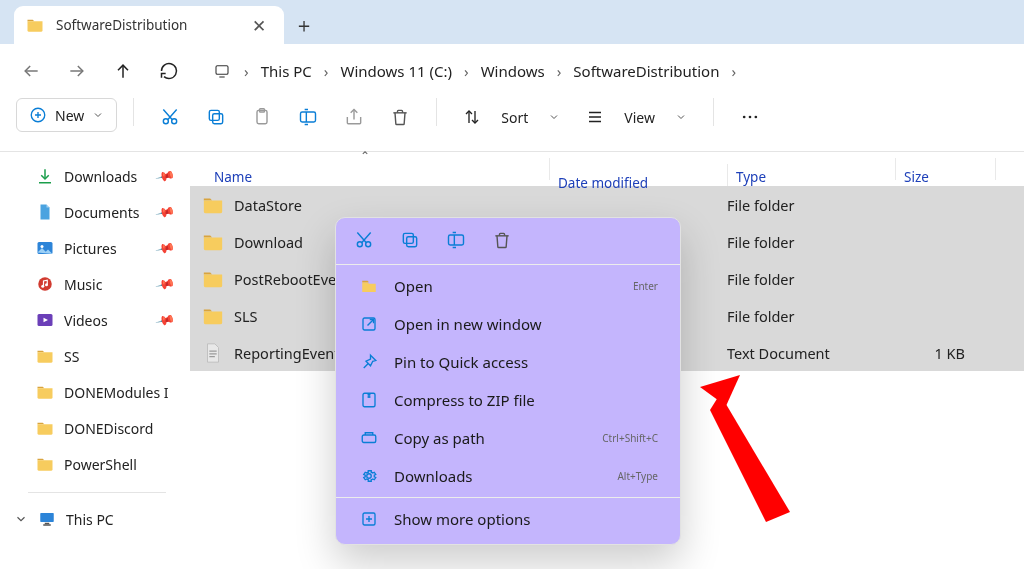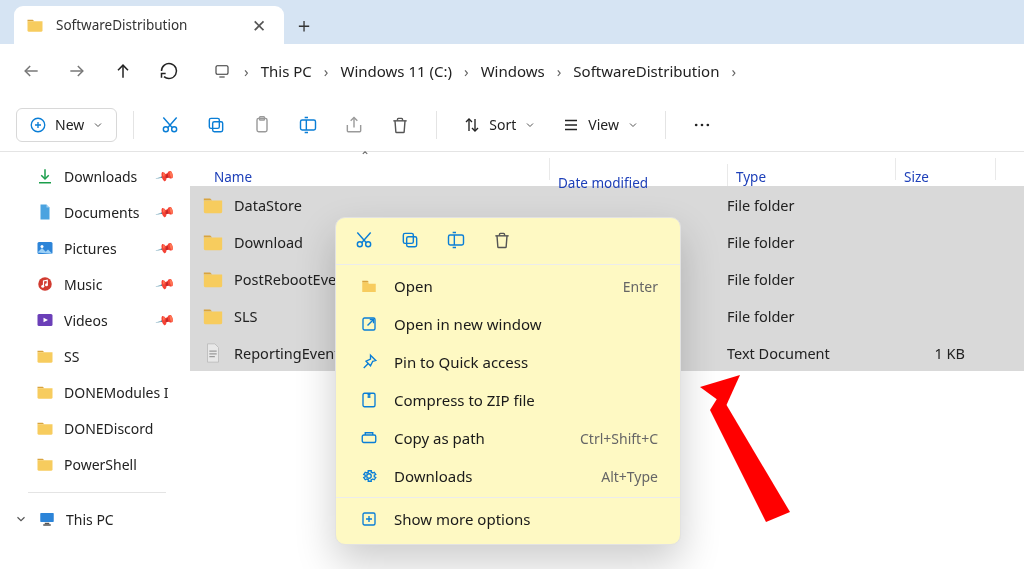--- a/index.html
+++ b/index.html
@@ -27,25 +27,25 @@
 
   
   .addr{height:54px;display:flex;align-items:center;padding:0 10px;gap:4px;}
   .navbtn{width:42px;height:38px;display:flex;align-items:center;justify-content:center;color:#777;border-radius:6px;cursor:pointer;}
   .navbtn.active{color:#222;}
   .crumbs{display:flex;align-items:center;margin-left:12px;font-size:15px;color:#222;}
   .crumbs .seg{padding:6px 6px;cursor:pointer;border-radius:4px;}
   .crumbs .chev{color:#666;padding:0 6px;}
 
   
-  .toolbar{height:54px;border-bottom:1px solid var(--divider);display:flex;align-items:center;padding:0 16px;gap:6px;}
+  .toolbar{height:54px;border-bottom:1px solid var(--divider);display:flex;padding:0 16px;gap:6px;}
   .pill{height:34px;border:1px solid #d8d8d8;border-radius:6px;display:flex;align-items:center;padding:0 12px;gap:8px;cursor:pointer;font-size:14px;color:#222;}
   .tbtn{width:40px;height:38px;display:flex;align-items:center;justify-content:center;border-radius:6px;cursor:pointer;color:var(--accent);}
   .tbtn.muted{color:#9a9a9a;}
-  .tlabel{display:flex;align-items:center;gap:8px;height:38px;padding:0 10px;border-radius:6px;cursor:pointer;font-size:14px;}
+  .tlabel{display:flex;align-items:center;gap:20px;height:38px;padding:0 10px;border-radius:6px;cursor:pointer;font-size:14px;}
   .vline{width:1px;height:28px;background:var(--divider);margin:0 10px;}
 
   
   .body{position:absolute;top:152px;bottom:0;left:0;right:0;display:flex;}
   .side{width:190px;flex:none;overflow:hidden;padding-top:6px;}
   .sitem{height:36px;display:flex;align-items:center;padding-left:36px;font-size:14px;color:#222;cursor:pointer;gap:10px;position:relative;}
   .sitem .pin{position:absolute;right:16px;color:#777;font-size:13px;transform:rotate(30deg);}
   .sicon{width:18px;height:18px;flex:none;display:flex;align-items:center;justify-content:center;}
   .sep{height:1px;background:var(--divider);margin:10px 24px 6px 28px;}
   .tree{height:40px;display:flex;align-items:center;padding-left:14px;font-size:14px;gap:10px;cursor:pointer;}
@@ -61,28 +61,28 @@
   .row .ficon{width:22px;height:22px;margin-left:12px;margin-right:10px;}
   .row .type{color:#222;}
   .row .size{color:#222;text-align:right;}
 
   
   .folder-shape{width:100%;height:100%;}
   .folder-body{fill:#f7cc5e;}
   .folder-tab{fill:#d9a43e;}
 
   
-  .ctx-wrap{position:absolute;left:335px;top:217px;width:346px;border:1px solid #e2e2e2;border-radius:10px;background:#fef9c3;box-shadow:0 18px 40px rgba(0,0,0,.20);z-index:30;}
+  .ctx-wrap{position:absolute;left:335px;top:217px;width:346px;border:1px solid #e2e2e2;border-radius:10px;background:#c4b5fd;box-shadow:0 18px 40px rgba(0,0,0,.20);z-index:30;}
   .minibar{height:44px;display:flex;align-items:center;padding:0 6px;gap:2px;}
   .minibtn{width:44px;height:36px;display:flex;align-items:center;justify-content:center;border-radius:6px;cursor:pointer;color:var(--accent);}
   .ctx-sep{height:1px;background:#ececec;margin:2px 0;}
   .ctx-item{height:38px;display:flex;align-items:center;padding:0 16px;font-size:15px;cursor:pointer;border-radius:6px;margin:0 6px;}
   .ctx-item .cicon{width:22px;margin-right:14px;color:var(--accent);display:flex;align-items:center;justify-content:center;}
   .ctx-item .clabel{flex:1;color:#1a1a1a;}
-  .ctx-item .ckey{color:#666;font-size:14px;}
+  .ctx-item .ckey{color:#666;font-size:10px;}
 
   
   .arrow-ov{position:absolute;left:480px;top:220px;width:180px;height:190px;z-index:40;pointer-events:none;}
 
 </style>
 </head>
 <body>
 
 <div class="tabstrip">
   <div class="tab">

